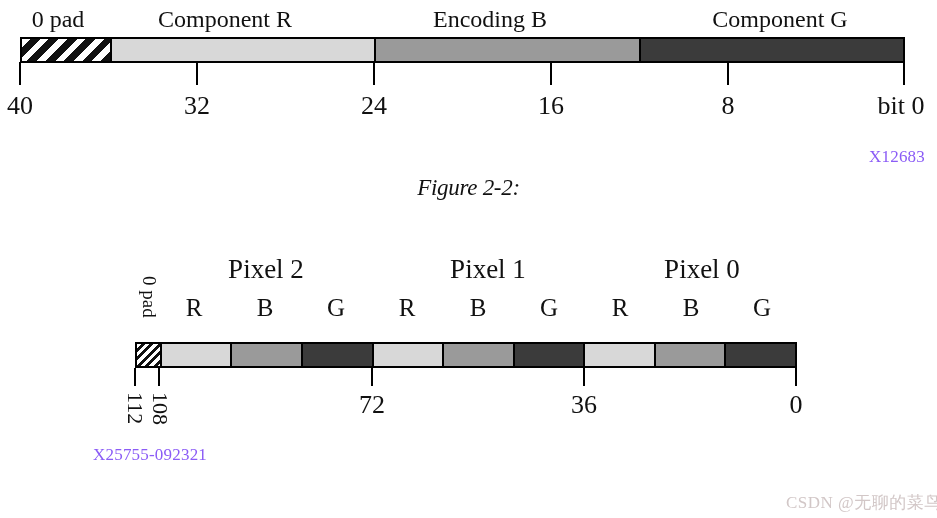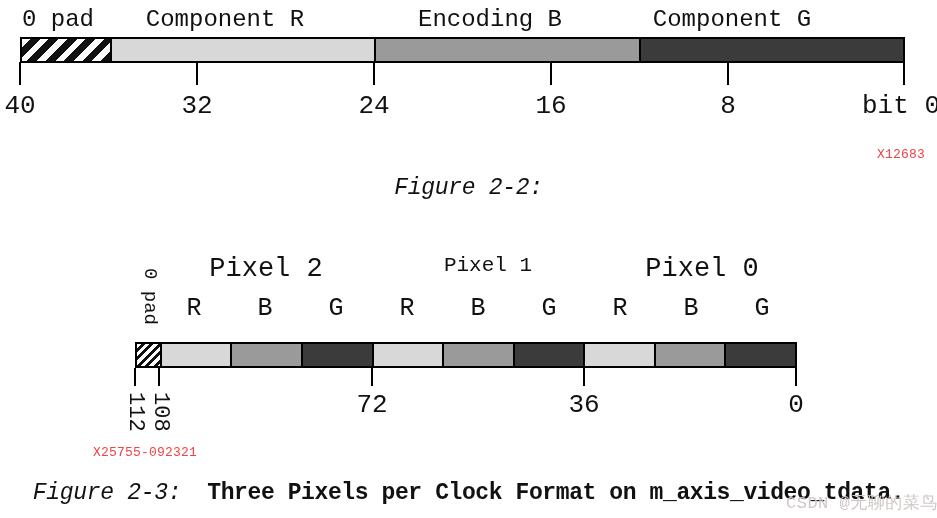--- a/index.html
+++ b/index.html
@@ -1,39 +1,39 @@
 <!DOCTYPE html>
 <html style="--light: #d8d8d8; --medium: #9a9a9a; --dark: #3b3b3b; --watermark: #d2c7c7;"><head>
 <meta charset="utf-8">
 <style>
   html,body{margin:0;padding:0;background:#ffffff;}
   .canvas{
     position:relative;width:937px;height:518px;background:#ffffff;overflow:hidden;
-    font-family:Liberation Mono, monospace;color:#111;
+    font-family:Liberation Serif, serif;color:#111;
   }
   .ctr{text-align:center;}
   .bar{
     position:absolute;display:flex;box-sizing:border-box;
     border:2px solid #000;background:#fff;
   }
   .seg{box-sizing:border-box;height:100%;}
   .seg + .seg{border-left:2px solid #000;}
   .seg-light{background:var(--light,#d8d8d8);}
   .seg-medium{background:var(--medium,#9a9a9a);}
   .seg-dark{background:var(--dark,#3b3b3b);}
   .hatch-coarse{background:repeating-linear-gradient(135deg,#ffffff 0 6px,#111 6px 13px);}
   .hatch-fine{background:repeating-linear-gradient(135deg,#ffffff 0 3px,#111 3px 6px);}
   .tick{position:absolute;width:2px;background:#000;}
   .field-label{position:absolute;font-size:24px;white-space:nowrap;}
   .bit-label{position:absolute;font-size:26px;white-space:nowrap;}
   .vert{
     position:absolute;writing-mode:vertical-rl;text-orientation:mixed;
     white-space:nowrap;line-height:1;
   }
-  .ref-num{position:absolute;font-size:13px;color:#ef4444;letter-spacing:0.2px;}
+  .ref-num{position:absolute;font-size:17px;color:#8b5cf6;letter-spacing:0.2px;}
   .caption{
     position:absolute;left:0;width:937px;display:flex;justify-content:center;
     align-items:baseline;gap:26px;font-size:23px;white-space:nowrap;
   }
   .caption .fig-label{font-style:italic;font-weight:400;letter-spacing:-0.3px;}
   .caption .fig-title{font-weight:700;letter-spacing:-0.4px;}
   .watermark{
     position:absolute;font-size:17px;color:var(--watermark,#d2c7c7);
     white-space:nowrap;letter-spacing:0.5px;
   }
@@ -41,21 +41,21 @@
 </head>
 <body>
 
 <div class="canvas">
 
   <div>
 
     <div class="field-label ctr" style="left:8px;top:6px;width:100px">0 pad</div>
     <div class="field-label ctr" style="left:125px;top:6px;width:200px">Component R</div>
     <div class="field-label ctr" style="left:390px;top:6px;width:200px">Encoding B</div>
-    <div class="field-label ctr" style="left:632px;top:6px;width:200px">Component G</div>
+    <div class="field-label ctr" style="left:680px;top:6px;width:200px">Component G</div>
 
     <div class="bar" style="left:20px;top:37px;width:885px;height:26px">
       <div class="seg hatch-coarse" style="flex:4"></div>
       <div class="seg seg-light" style="flex:12"></div>
       <div class="seg seg-medium" style="flex:12"></div>
       <div class="seg seg-dark" style="flex:12"></div>
     </div>
 
     <div class="tick" style="left:19px;top:62px;height:23px"></div>
     <div class="tick" style="left:196px;top:62px;height:23px"></div>
@@ -76,21 +76,21 @@
 
   <div class="caption" style="top:175px">
     <span class="fig-label">Figure 2-2:</span>
   </div>
 
   <div>
 
     <div class="vert ctr" style="left:137px;top:260px;height:74px;width:22px;font-size:19px">0 pad</div>
 
     <div class="field-label ctr" style="left:196px;top:254px;width:140px;font-size:27px">Pixel 2</div>
-    <div class="field-label ctr" style="left:418px;top:254px;width:140px;font-size:21px">Pixel 1</div>
+    <div class="field-label ctr" style="left:418px;top:254px;width:140px;font-size:27px">Pixel 1</div>
     <div class="field-label ctr" style="left:632px;top:254px;width:140px;font-size:27px">Pixel 0</div>
 
     <div class="field-label ctr" style="left:174px;top:294px;width:40px;font-size:25px">R</div>
     <div class="field-label ctr" style="left:245px;top:294px;width:40px;font-size:25px">B</div>
     <div class="field-label ctr" style="left:316px;top:294px;width:40px;font-size:25px">G</div>
     <div class="field-label ctr" style="left:387px;top:294px;width:40px;font-size:25px">R</div>
     <div class="field-label ctr" style="left:458px;top:294px;width:40px;font-size:25px">B</div>
     <div class="field-label ctr" style="left:529px;top:294px;width:40px;font-size:25px">G</div>
     <div class="field-label ctr" style="left:600px;top:294px;width:40px;font-size:25px">R</div>
     <div class="field-label ctr" style="left:671px;top:294px;width:40px;font-size:25px">B</div>
@@ -118,20 +118,16 @@
     <div class="vert" style="left:126px;top:392px;height:46px;width:20px;font-size:22px">112</div>
     <div class="vert" style="left:151px;top:392px;height:46px;width:20px;font-size:22px">108</div>
 
     <div class="bit-label ctr" style="left:327px;top:390px;width:90px">72</div>
     <div class="bit-label ctr" style="left:539px;top:390px;width:90px">36</div>
     <div class="bit-label ctr" style="left:751px;top:390px;width:90px">0</div>
 
     <div class="ref-num" style="left:93px;top:445px">X25755-092321</div>
   </div>
 
-  <div class="caption" style="top:480px">
-    <span class="fig-label">Figure 2-3:</span>
-    <span class="fig-title">Three Pixels per Clock Format on m_axis_video_tdata.</span>
-  </div>
 
   <div class="watermark" style="left:786px;top:491px">CSDN @无聊的菜鸟</div>
 
 </div>
 
 </body></html>

